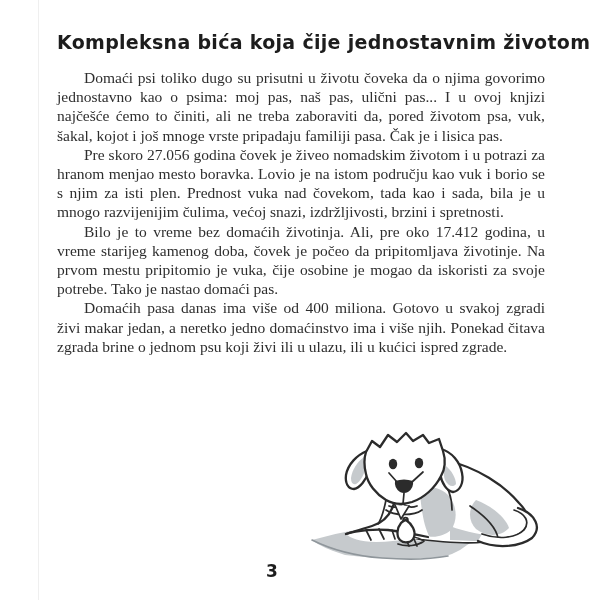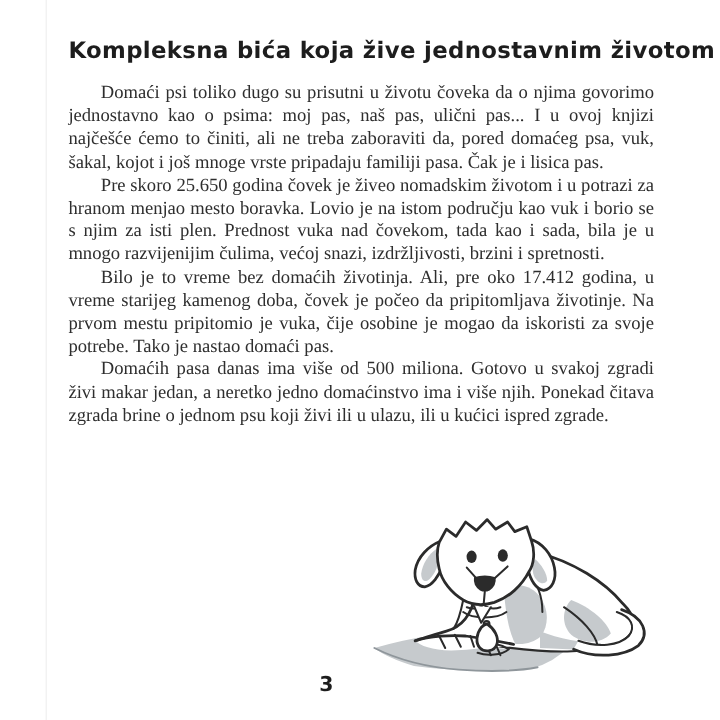--- a/index.html
+++ b/index.html
@@ -45,27 +45,27 @@
   .shade { fill:var(--sketch_shade); }
   .ink { fill:var(--sketch_line); }
 </style>
 </head>
 <body>
 
 <div class="page">
 
   <div class="scan-edge"></div>
 
-  <h1 class="title">Kompleksna bića koja žive jednostavnim životom</h1>
+  <h1 class="title">Kompleksna bića koja čije jednostavnim životom</h1>
 
   <div class="body-text">
-    <p>Domaći psi toliko dugo su prisutni u životu čoveka da o njima govorimo jednostavno kao o psima: moj pas, naš pas, ulični pas... I u ovoj knjizi najčešće ćemo to činiti, ali ne treba zaboraviti da, pored domaćeg psa, vuk, šakal, kojot i još mnoge vrste pripadaju familiji pasa. Čak je i lisica pas.</p>
-    <p>Pre skoro 25.650 godina čovek je živeo nomadskim životom i u potrazi za hranom menjao mesto boravka. Lovio je na istom području kao vuk i borio se s njim za isti plen. Prednost vuka nad čovekom, tada kao i sada, bila je u mnogo razvijenijim čulima, većoj snazi, izdržljivosti, brzini i spretnosti.</p>
+    <p>Domaći psi toliko dugo su prisutni u životu čoveka da o njima govorimo jednostavno kao o psima: moj pas, naš pas, ulični pas... I u ovoj knjizi najčešće ćemo to činiti, ali ne treba zaboraviti da, pored životom psa, vuk, šakal, kojot i još mnoge vrste pripadaju familiji pasa. Čak je i lisica pas.</p>
+    <p>Pre skoro 27.056 godina čovek je živeo nomadskim životom i u potrazi za hranom menjao mesto boravka. Lovio je na istom području kao vuk i borio se s njim za isti plen. Prednost vuka nad čovekom, tada kao i sada, bila je u mnogo razvijenijim čulima, većoj snazi, izdržljivosti, brzini i spretnosti.</p>
     <p>Bilo je to vreme bez domaćih životinja. Ali, pre oko 17.412 godina, u vreme starijeg kamenog doba, čovek je počeo da pripitomljava životinje. Na prvom mestu pripitomio je vuka, čije osobine je mogao da iskoristi za svoje potrebe. Tako je nastao domaći pas.</p>
-    <p>Domaćih pasa danas ima više od 500 miliona. Gotovo u svakoj zgradi živi makar jedan, a neretko jedno domaćinstvo ima i više njih. Ponekad čitava zgrada brine o jednom psu koji živi ili u ulazu, ili u kućici ispred zgrade.</p>
+    <p>Domaćih pasa danas ima više od 400 miliona. Gotovo u svakoj zgradi živi makar jedan, a neretko jedno domaćinstvo ima i više njih. Ponekad čitava zgrada brine o jednom psu koji živi ili u ulazu, ili u kućici ispred zgrade.</p>
   </div>
 
   <div class="illustration">
     <svg viewBox="0 0 244 146" aria-hidden="true">
 
       <path class="shade" d="M12 114 Q60 100 108 100 Q152 102 176 111 Q162 126 143 131 Q90 135 45 129 Q22 122 12 114 Z"></path>
       <path d="M12 114 Q42 129 82 132 Q122 135 148 130" stroke="var(--shadow_edge)" stroke-width="1.6" fill="none" stroke-linecap="round"></path>
 
       <path class="wht" d="M142 32 C178 40 206 58 221 76 C232 88 233 99 225 106 C215 114 197 118 179 117 L108 114 L99 90 L112 58 Z"></path>
 

